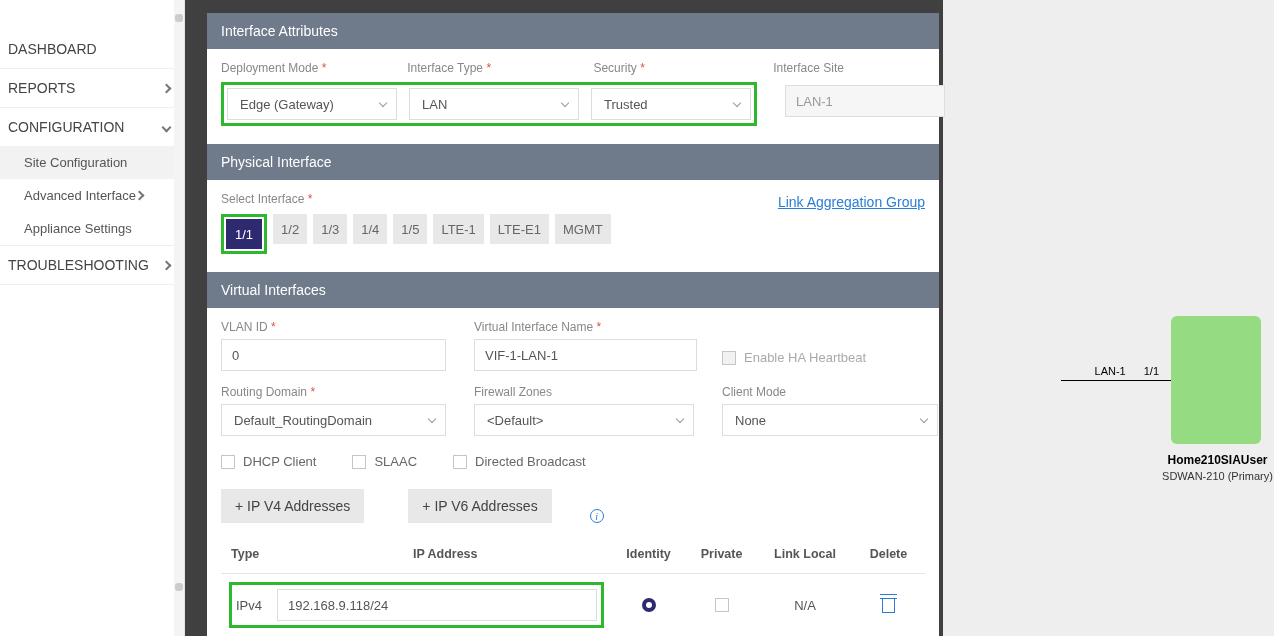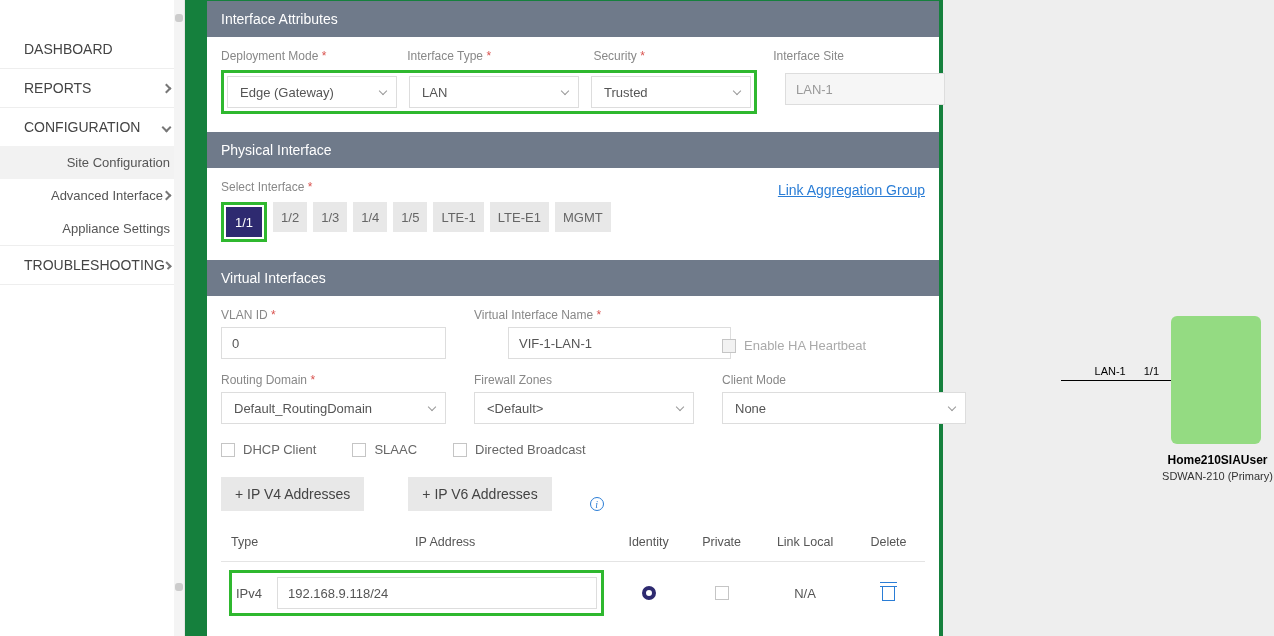--- a/index.html
+++ b/index.html
@@ -3,28 +3,28 @@
 <meta charset="utf-8">
 <style>
   *{box-sizing:border-box;margin:0;padding:0;font-family:-apple-system,BlinkMacSystemFont,"Segoe UI",Arial,sans-serif}
   body{width:1274px;height:636px;background:#eeeeee;overflow:hidden;position:relative}
   .layout{display:flex;height:100%}
   .sidebar{width:185px;background:#fff;border-right:1px solid #e5e5e5;position:relative;overflow:hidden}
   .scrollbar{position:absolute;right:0;top:0;bottom:0;width:10px;background:#f4f4f4}
   .thumb1{position:absolute;left:1px;top:14px;width:8px;height:8px;background:#ccc;border-radius:3px}
   .thumb2{position:absolute;left:1px;bottom:45px;width:8px;height:8px;background:#ccc;border-radius:3px}
   .sidebar-items{padding-top:30px}
-  .nav{display:flex;align-items:center;justify-content:space-between;padding:11px 14px 11px 24px;font-size:14px;color:#444;cursor:pointer}
+  .nav{display:flex;align-items:center;justify-content:space-between;padding:11px 14px 11px 8px;font-size:14px;color:#444;cursor:pointer}
   .nav.border{border-bottom:1px solid #eee}
   .chev{width:7px;height:7px;border-right:2px solid #777;border-bottom:2px solid #777;transform:rotate(-45deg)}
   .chev.down{transform:rotate(45deg)}
-  .sub{font-size:13px;padding:9px 14px 9px 24px;color:#555;cursor:pointer;display:flex;align-items:center;justify-content:flex-end}
+  .sub{font-size:13px;padding:9px 14px 9px 24px;color:#555;cursor:pointer;display:flex;align-items:center;justify-content:flex-start}
   .sub.active{background:#f2f2f2;font-weight:500}
   .main{flex:1;background:#eeeeee;display:flex}
-  .form-area{width:758px;background:#15803d;padding:1px 0 0 22px}
+  .form-area{width:758px;background:#404040;padding:13px 0 0 22px}
   .form{background:#fff;width:732px}
   .section-hdr{background:#6f7a8a;color:#fff;font-size:14px;padding:10px 14px}
   .section-body{padding:12px 14px 18px 14px}
   .lbl{font-size:12px;color:#888;margin-bottom:5px}
   .req::after{content:" *";color:#d9534f}
   .row{display:flex;gap:28px}
   .fld{display:flex;flex-direction:column}
   .green-wrap{border:3px solid #2fb82f;padding:3px 3px;display:flex;gap:12px;margin-top:2px}
   .sel{height:32px;border:1px solid #ddd;background:#fff;padding:0 28px 0 12px;font-size:13px;color:#555;display:flex;align-items:center;position:relative;cursor:pointer}
   .sel .car{position:absolute;right:10px;width:6px;height:6px;border-right:1.5px solid #999;border-bottom:1.5px solid #999;transform:rotate(45deg);top:11px}
@@ -36,21 +36,21 @@
   .pill{background:#e8e8e8;color:#666;font-size:13px;height:30px;min-width:30px;padding:0 8px;display:flex;align-items:center;justify-content:center;cursor:pointer}
   .pill.sel-p{background:#2e2a70;color:#fff;border:1px solid #2e2a70}
   .link{color:#2a7dd6;text-decoration:underline;font-size:14px;cursor:pointer}
   .chk{display:flex;align-items:center;gap:8px;font-size:13px;color:#666;cursor:pointer}
   .chk .box{width:14px;height:14px;border:1px solid #c5c5c5;background:#fff}
   .chk.dis{color:#aaa}
   .chk.dis .box{background:#f2f2f2}
   .btn-grey{background:#e8e8e8;color:#444;font-size:14px;height:34px;padding:0 14px;display:inline-flex;align-items:center;border:none;cursor:pointer}
   .info-icon{display:inline-flex;width:14px;height:14px;border:1.5px solid #2a7dd6;color:#2a7dd6;border-radius:50%;font-size:10px;align-items:center;justify-content:center;margin-left:10px;font-style:italic;font-family:serif}
   table.ip{width:100%;border-collapse:collapse;margin-top:12px}
-  table.ip th{font-size:12.5px;color:#555;text-align:left;padding:12px 10px;border-bottom:1px solid #e4e4e4;font-weight:400}
+  table.ip th{font-size:12.5px;color:#555;text-align:left;padding:12px 10px;border-bottom:1px solid #e4e4e4;font-weight:700}
   table.ip th.center{text-align:center}
   table.ip td{padding:8px 8px}
   .tbl-green-wrap{border:3px solid #2fb82f;padding:4px;display:flex;gap:1px;align-items:center}
   .radio{width:14px;height:14px;border:4px solid #2e2a70;border-radius:50%;background:#fff;margin:auto}
   .chkbox{width:14px;height:14px;border:1px solid #c5c5c5;margin:auto}
   .trash{width:13px;height:15px;border:1.5px solid #2a7dd6;border-top:none;margin:auto;position:relative;cursor:pointer}
   .trash::before{content:"";position:absolute;top:-4px;left:-3px;right:-3px;height:3px;border-top:1.5px solid #2a7dd6;border-bottom:1.5px solid #2a7dd6}
   .topo{flex:1;position:relative}
   .device{position:absolute;right:13px;top:316px;width:90px;height:128px;background:#94db82;border-radius:6px}
   .dev-label{position:absolute;right:-2px;top:452px;text-align:center;font-size:12px;line-height:1.45;width:117px}
@@ -158,21 +158,21 @@
 
         <div class="section-hdr">Virtual Interfaces</div>
         <div class="section-body">
           <div class="row">
             <div class="fld" style="width:225px">
               <div class="lbl req">VLAN ID</div>
               <input class="inp" style="width: 225px;" value="0">
             </div>
             <div class="fld" style="width:220px">
               <div class="lbl req">Virtual Interface Name</div>
-              <input class="inp" style="width: 223px; margin-left: 34px;" value="VIF-1-LAN-1">
+              <input class="inp" style="width: 223px;" value="VIF-1-LAN-1">
             </div>
             <div class="fld" style="justify-content:flex-end;padding-bottom:6px">
               <label class="chk dis">
                   <span class="box"></span>
                   <span>Enable HA Heartbeat</span>
                 </label>
             </div>
           </div>
 
           <div class="row" style="margin-top:14px">
@@ -185,21 +185,21 @@
             </div>
             <div class="fld" style="width:220px">
               <div class="lbl">Firewall Zones</div>
               <div class="sel" style="width:220px">
                   <span>&lt;Default&gt;</span>
                   <span class="car"></span>
                 </div>
             </div>
             <div class="fld" style="width:220px">
               <div class="lbl">Client Mode</div>
-              <div class="sel" style="width:244px">
+              <div class="sel" style="width:216px">
                   <span>None</span>
                   <span class="car"></span>
                 </div>
             </div>
           </div>
 
           <div class="row" style="margin-top:18px;gap:36px">
             <label class="chk">
                 <span class="box"></span>
                 <span>DHCP Client</span>

